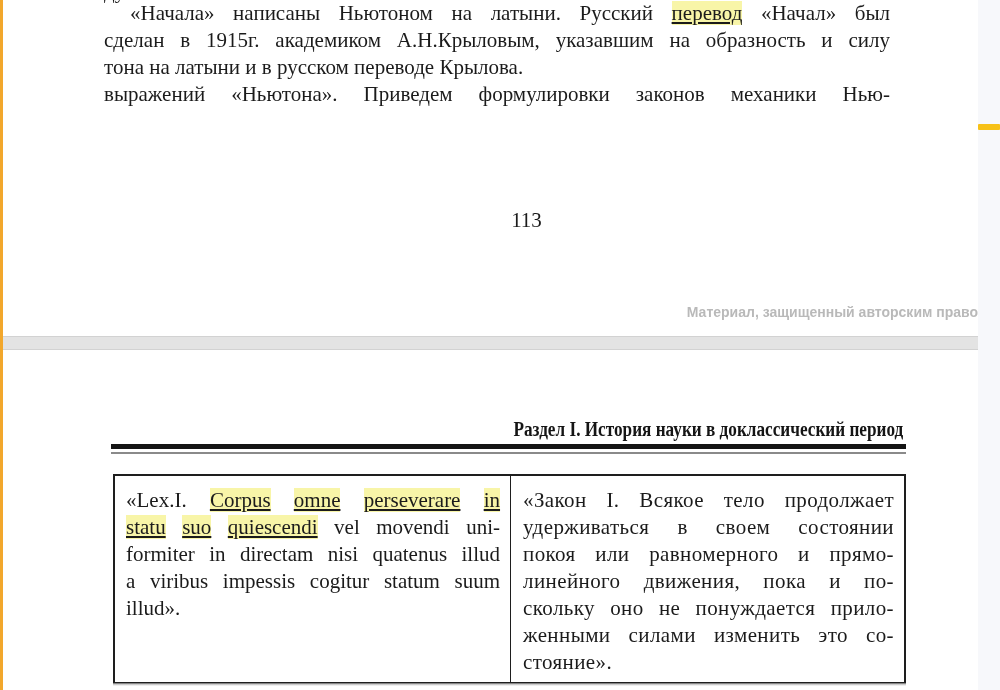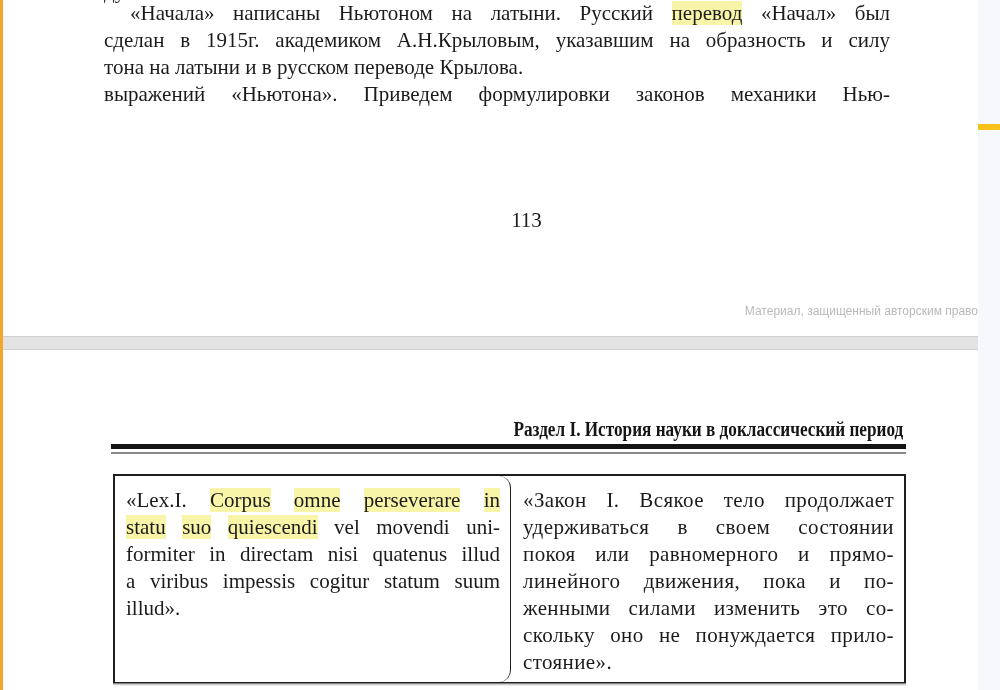--- a/index.html
+++ b/index.html
@@ -32,33 +32,33 @@
   }
   .para {
     position: absolute; left: 101px; top: 0px; width: 786px;
     font-size: 21px; line-height: 27px;
     text-align: justify; text-align-last: left;
     color: #1b1b1b;
   }
   .para .line { display: block; white-space: nowrap; text-align-last: justify; }
   .para .line.last { text-align-last: left; }
   .para .line.indent { padding-left: 26px; }
-  .hl { background: #f8f5a8; }
+  .hl { background: #f8f5a8; text-decoration: underline; }
   .top-cut {
     position: absolute; left: 101px; top: -22px; width: 786px;
     font-size: 21px; line-height: 27px; white-space: nowrap; color: #1b1b1b;
   }
   .page-number {
     position: absolute; left: 0; width: 975px; top: 208px;
     text-align: center; font-size: 21px; color: #1b1b1b; margin-left: 36px;
   }
   .watermark {
     position: absolute; right: 0px; top: 304px;
     font-family: "Liberation Sans", "DejaVu Sans", sans-serif;
-    font-size: 12px; color: #b9b9b9; white-space: nowrap;
+    font-size: 14px; color: #b9b9b9; white-space: nowrap; font-weight: bold;
   }
   .running-head {
     position: absolute; right: 75px; top: 68px;
     font-size: 20px; font-weight: bold; color: #151515;
     transform: scaleX(0.86); transform-origin: right center;
     white-space: nowrap;
   }
   .rule-thick {
     position: absolute; left: 108px; top: 94px; width: 795px; height: 5px;
     background: #141414;
@@ -69,21 +69,21 @@
   }
   .law-table {
     position: absolute; left: 110px; top: 124px; width: 793px; height: 210px;
     border: 2px solid #1e1e1e; box-sizing: border-box;
     display: flex;
   }
   .law-cell {
     box-sizing: border-box; padding: 11px 10px 0 11px;
     font-size: 21px; line-height: 27px; color: #1b1b1b;
   }
-  .law-cell.latin { width: 396px; border-right: 1.5px solid #1e1e1e; border-radius: 12px; }
+  .law-cell.latin { width: 396px; border-right: 1.5px solid #1e1e1e; }
   .law-cell.russian { width: 393px; padding-left: 12px; letter-spacing: 0.4px; }
   .law-cell .line { display: block; white-space: nowrap; text-align: justify; text-align-last: justify; }
   .law-cell .line.last { text-align-last: left; }
   .table-shadow {
     position: absolute; left: 110px; top: 333px; width: 793px; height: 3px;
     background: linear-gradient(#9a9a9a, rgba(255,255,255,0));
   }
 </style>
 </head>
 <body>
@@ -117,22 +117,22 @@
       <span class="line"><span class="hl">statu</span> <span class="hl">suo</span> <span class="hl">quiescendi</span><span> vel movendi uni-</span></span>
       <span class="line">formiter in directam nisi quatenus illud</span>
       <span class="line">a viribus impessis cogitur statum suum</span>
       <span class="line last">illud».</span>
     </div>
     <div class="law-cell russian">
       <span class="line">«Закон I. Всякое тело продолжает</span>
       <span class="line">удерживаться в своем состоянии</span>
       <span class="line">покоя или равномерного и прямо-</span>
       <span class="line">линейного движения, пока и по-</span>
+      <span class="line">скольку оно не понуждается прило-</span>
       <span class="line">женными силами изменить это со-</span>
-      <span class="line">скольку оно не понуждается прило-</span>
       <span class="line last">стояние».</span>
     </div>
   </div>
   <div class="table-shadow"></div>
 </div>
 
 <div class="right-strip"></div>
 <div class="scroll-thumb"></div>
 
 </body></html>

